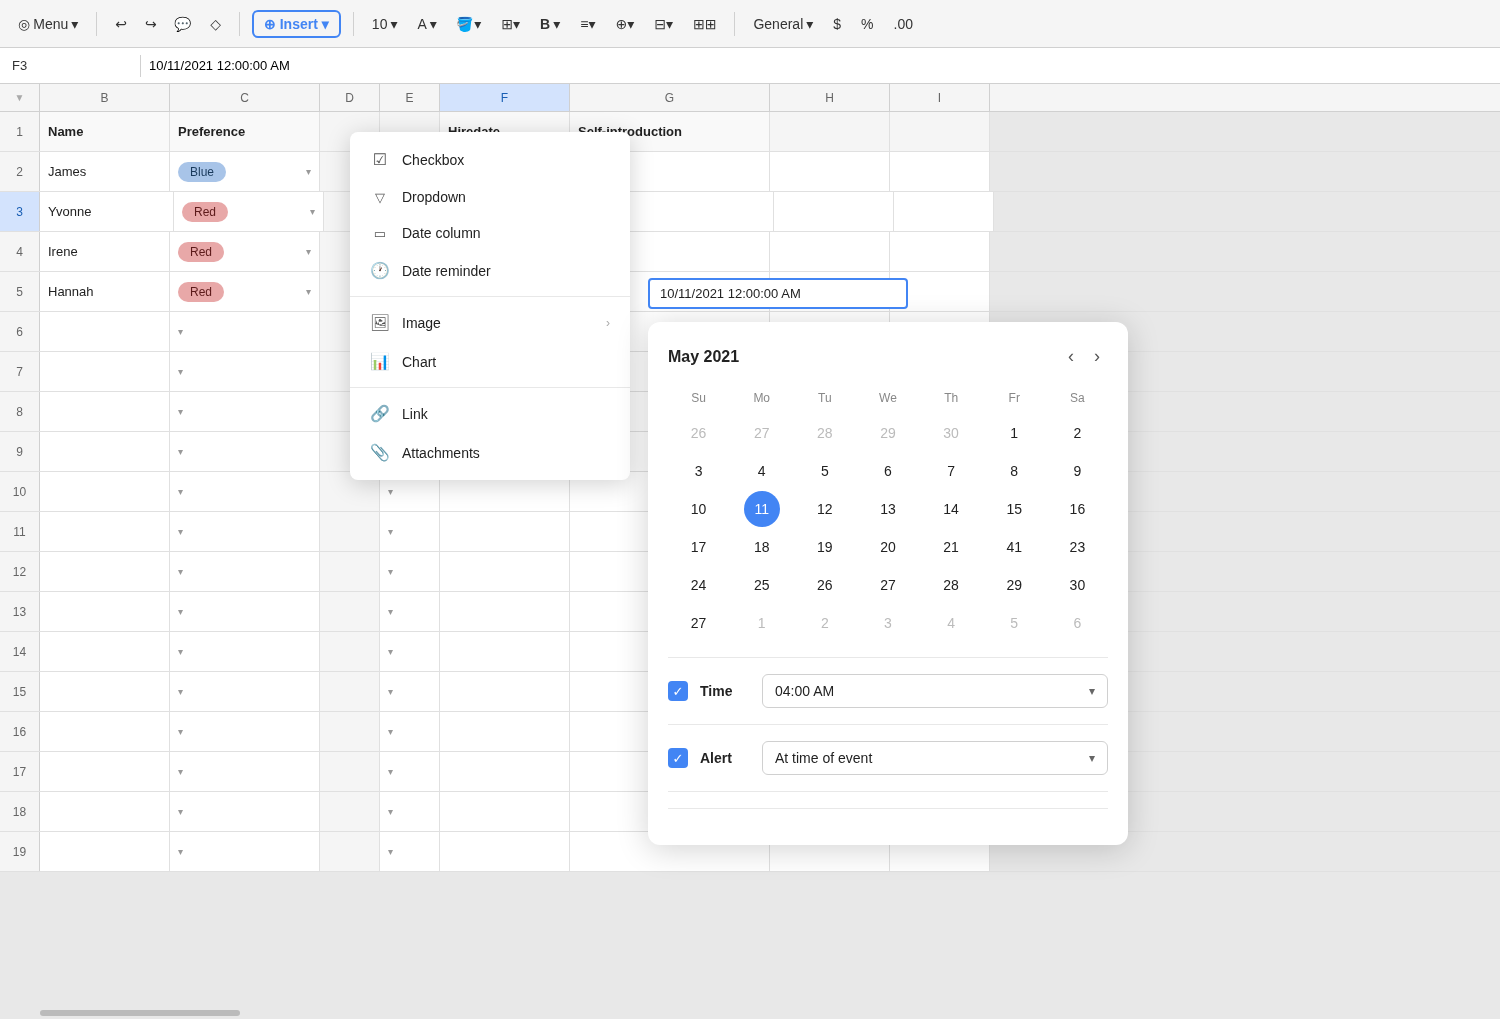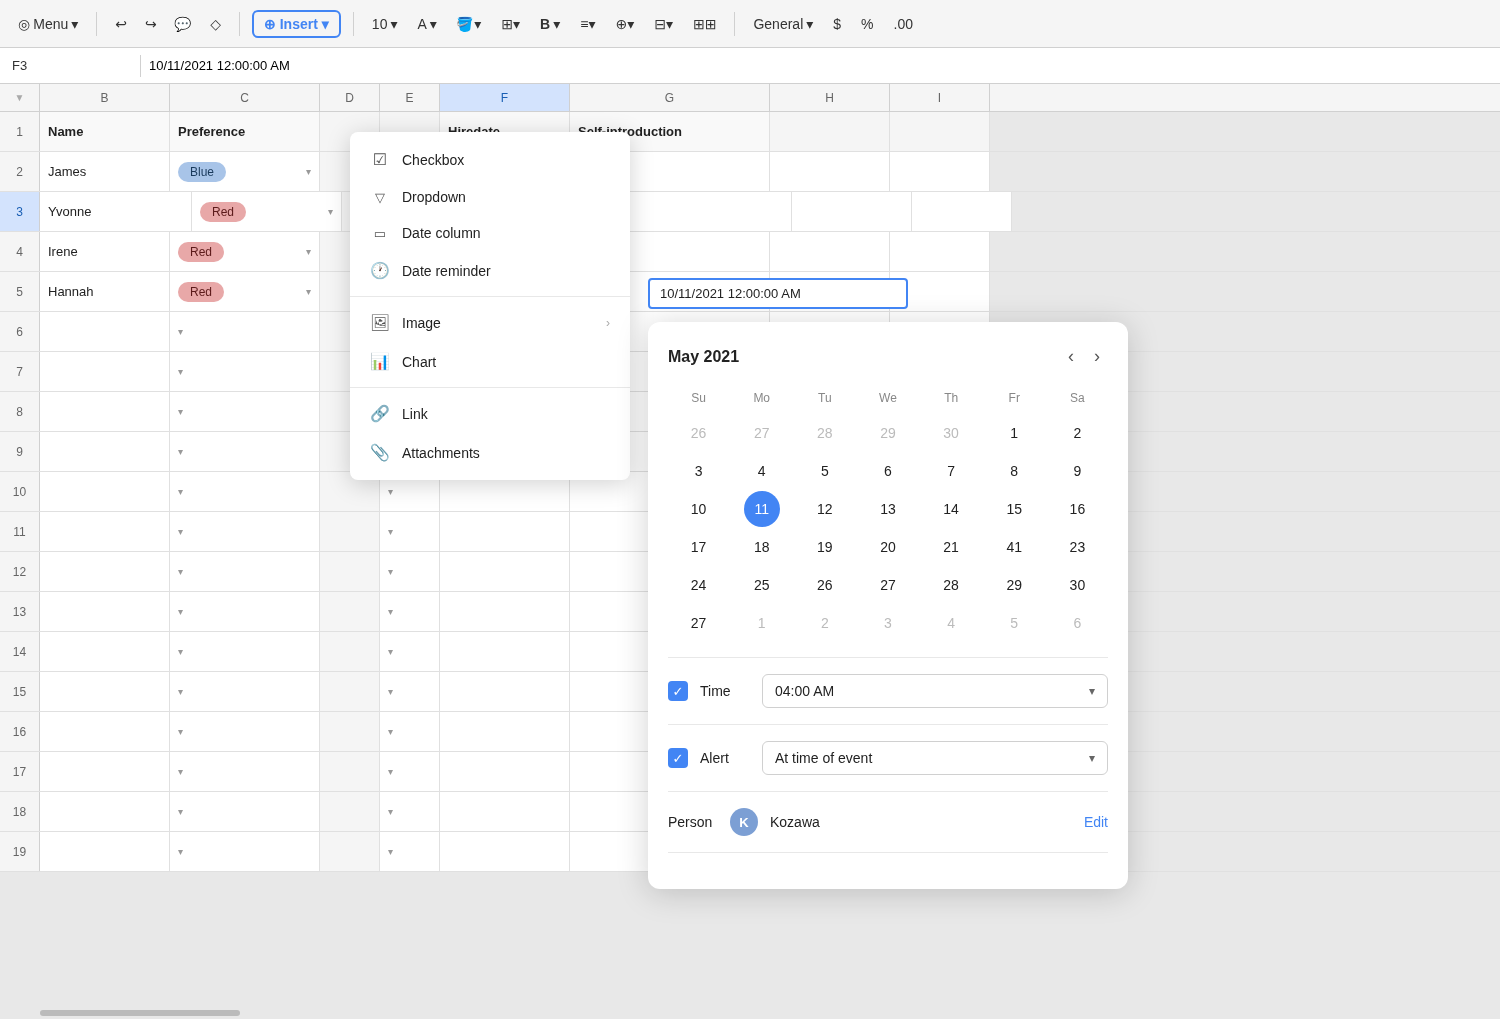--- a/index.html
+++ b/index.html
@@ -211,21 +211,21 @@
     }
     .cal-day.other-month { color: #bbb; }
     .cal-day.selected { background: #4285f4; color: #fff; border-radius: 50%; }
     .cal-divider { height: 1px; background: #e8e8e8; margin: 16px 0; }
 
     
     .picker-row {
       display: flex; align-items: center; gap: 12px;
       margin-bottom: 16px;
     }
-    .picker-row-label { font-size: 14px; color: #222; font-weight: 400; min-width: 50px; }
+    .picker-row-label { font-size: 14px; color: #222; font-weight: 700; min-width: 50px; }
     .picker-checkbox {
       width: 20px; height: 20px;
       background: #4285f4; border-radius: 4px;
       display: flex; align-items: center; justify-content: center;
       color: #fff; font-size: 13px; cursor: pointer; flex-shrink: 0;
     }
     .picker-select {
       flex: 1; border: 1px solid #d0d0d0; border-radius: 6px;
       padding: 8px 12px; font-size: 14px; color: #222;
       display: flex; align-items: center; justify-content: space-between;
@@ -354,21 +354,21 @@
       <div class="grid-cell" style="width:60px; background:#f5f5f5;"></div>
       <div class="grid-cell" style="width:60px;">01</div>
       <div class="grid-cell" style="width:130px;">7/9/2021</div>
       <div class="grid-cell" style="width:200px;"></div>
       <div class="grid-cell" style="width:120px;"></div>
       <div class="grid-cell" style="width:100px;"></div>
     </div>
 
     <div class="grid-row active-row">
       <div class="row-num-cell">3</div>
-      <div class="grid-cell" style="width:152px;">Yvonne</div>
+      <div class="grid-cell" style="width:134px;">Yvonne</div>
       <div class="grid-cell" style="width:150px;">
         <span class="pill pill-red">Red</span>
         <span class="cell-chevron">▾</span>
       </div>
       <div class="grid-cell" style="width:60px; background:#f5f5f5;"></div>
       <div class="grid-cell" style="width:60px;">02</div>
       <div class="grid-cell active-cell" style="width:130px;"></div>
       <div class="grid-cell" style="width:200px;"></div>
       <div class="grid-cell" style="width:120px;"></div>
       <div class="grid-cell" style="width:100px;"></div>
@@ -742,26 +742,20 @@
       <div class="picker-checkbox">✓</div>
       <span class="picker-row-label">Alert</span>
       <div class="picker-select">
         <span>At time of event</span>
         <span class="picker-select-chevron">▾</span>
       </div>
     </div>
 
     <div class="cal-divider"></div>
 
-    <div class="picker-row">
-      <span class="picker-row-label">Person</span>
-      <div class="person-avatar">K</div>
-      <span class="person-name">Kozawa</span>
-      <span class="edit-link">Edit</span>
-    </div>
 
     <div class="cal-divider"></div>
 
   </div>
 
   <div class="h-scrollbar">
     <div class="h-scrollbar-thumb"></div>
   </div>
 </div>
 

